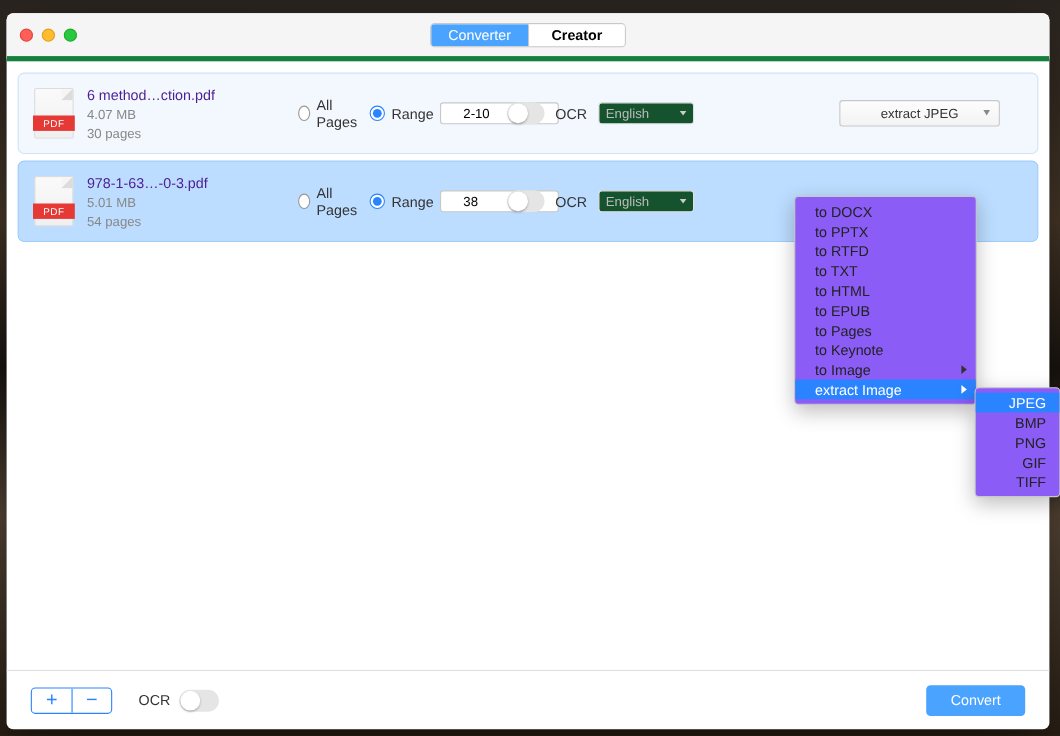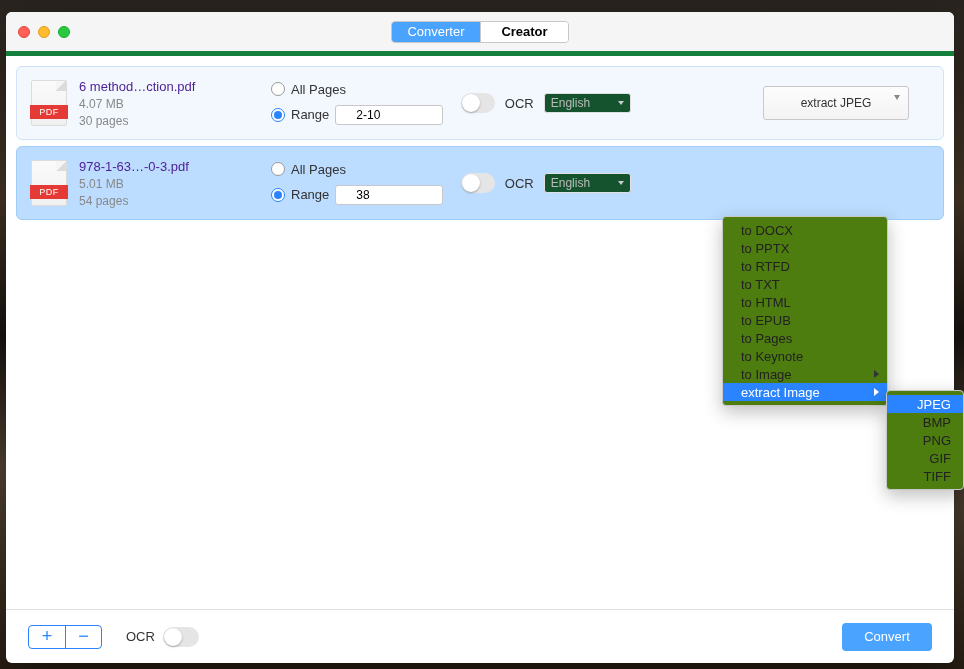--- a/index.html
+++ b/index.html
@@ -112,21 +112,21 @@
     color: #fff;
     font-size: 9px;
     font-weight: 400;
     display: flex; align-items: center; justify-content: center;
     letter-spacing: 0.5px;
   }
   .file-meta { display: flex; flex-direction: column; gap: 3px; }
   .file-name { font-size: 13px; color: #4c1d95; }
   .file-sub { font-size: 12px; color: #888; }
 
-  .page-opts { display: flex; flex-direction: column; gap: 8px; }
+  .page-opts { display: flex; flex-direction: row; gap: 8px; }
   .radio-row { display: flex; align-items: center; gap: 6px; }
   .radio {
     width: 14px; height: 14px; border-radius: 50%;
     border: 1px solid #999; background: #fff;
     display: flex; align-items: center; justify-content: center;
   }
   .radio.checked { border-color: #2a84ff; }
   .radio.checked::after { content:""; width:8px; height:8px; border-radius:50%; background:#2a84ff; }
   .radio-label { font-size: 13px; color: #333; }
   .range-input {
@@ -165,45 +165,44 @@
     position: relative;
   }
   .lang-dd::after {
     content:""; position:absolute; right:6px; top:7px;
     border-left:3px solid transparent; border-right:3px solid transparent;
     border-top:4px solid #ccc;
   }
 
   .format-cell { display: flex; justify-content: flex-end; padding-right: 20px; }
   .format-dd {
-    width: 146px; height: 34px;
+    width: 146px; height: 24px;
     border: 1px solid #c8c8c8;
     border-radius: 3px;
     background: linear-gradient(#fdfdfd,#f3f3f3);
     font-size: 12px; color: #333;
     display: flex; align-items: center; justify-content: center;
     position: relative;
   }
   .format-dd::after {
     content:""; position:absolute; right:8px; top:8px;
     border-left:3px solid transparent; border-right:3px solid transparent;
     border-top:5px solid #888;
   }
 
   
   .menu {
     position: absolute;
-    background: #4d7c0f;
+    background: #8b5cf6;
     border: 1px solid #c8c8c8;
     border-radius: 4px;
     box-shadow: 0 6px 18px rgba(0,0,0,0.25);
     padding: 4px 0;
     font-size: 13px;
     z-index: 100;
-    margin-top: 38px;
   }
   .main-menu {
     left: 716px; top: 166px;
     width: 166px;
   }
   .menu-item {
     height: 18px;
     display: flex; align-items: center;
     padding: 0 18px;
     color: #222;

